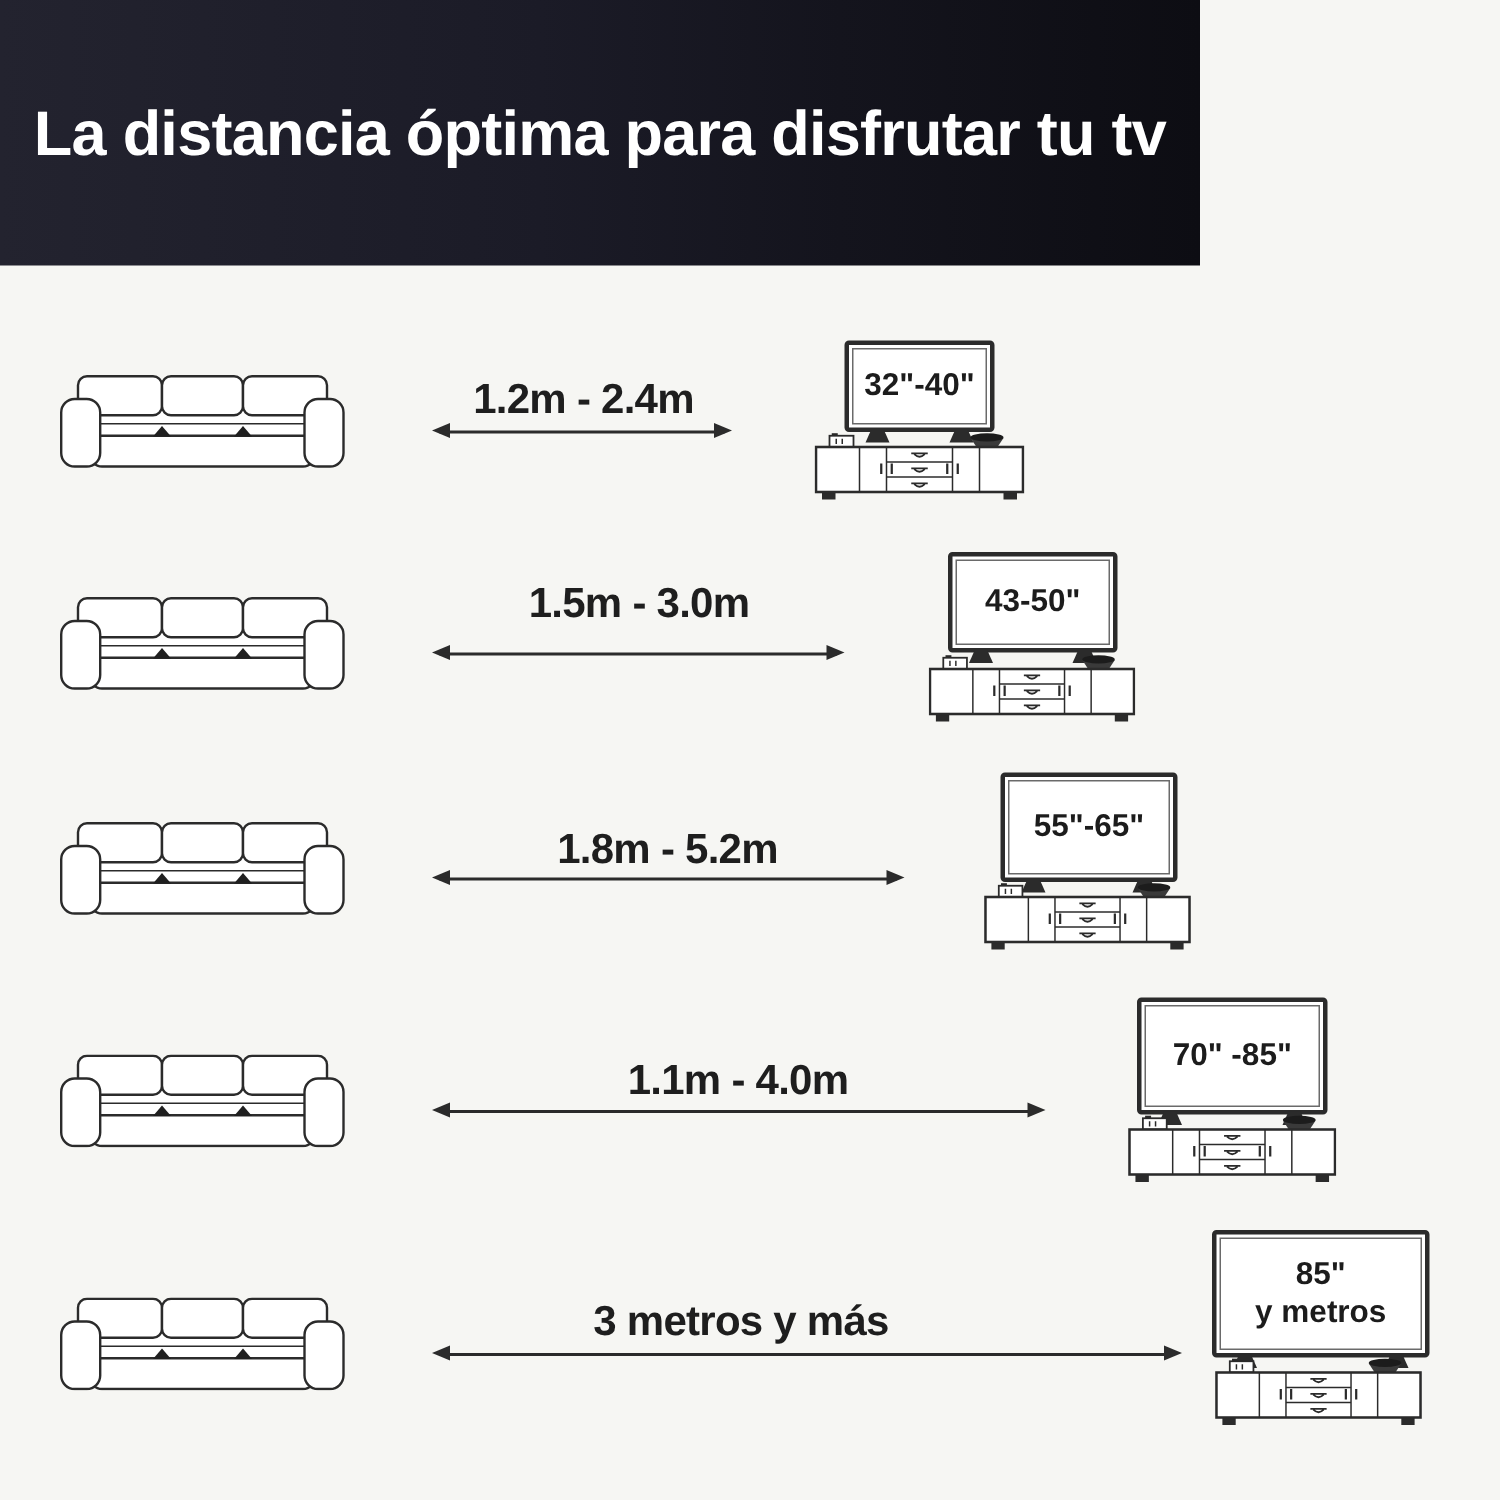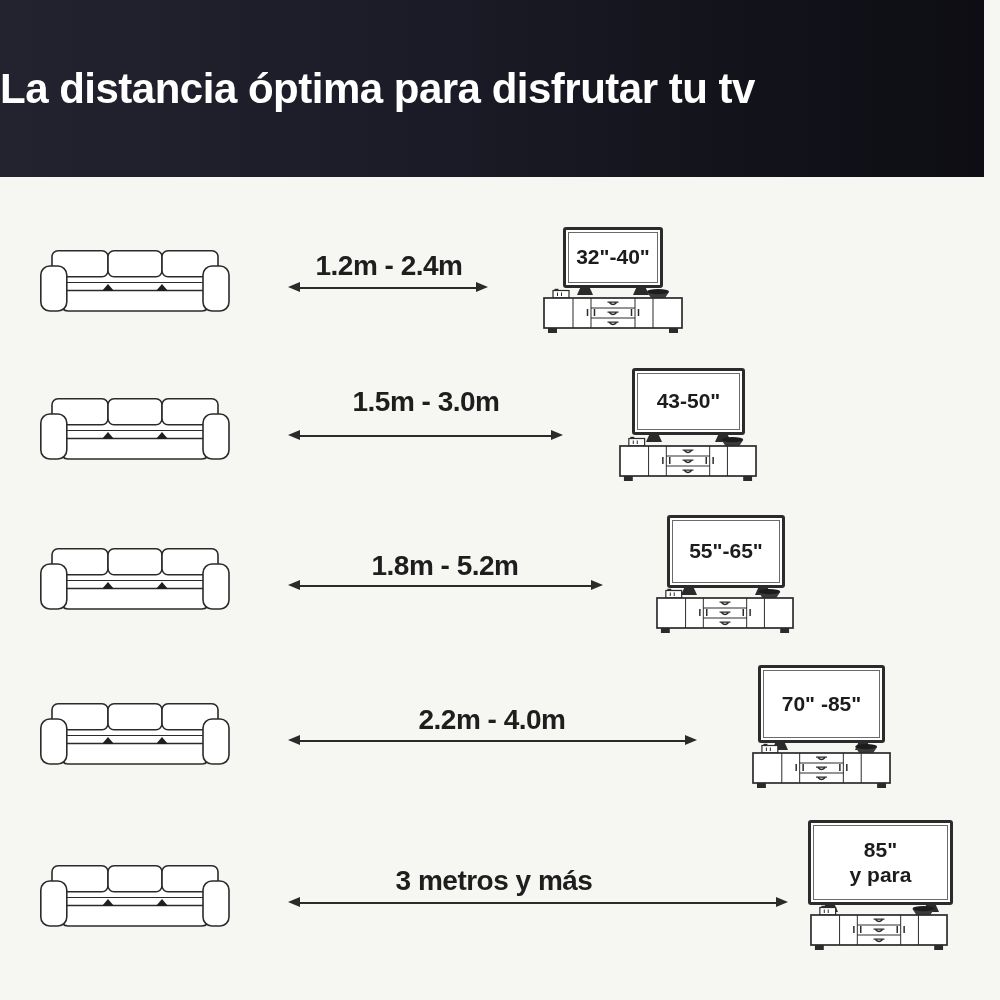--- a/index.html
+++ b/index.html
@@ -1,22 +1,22 @@
 <!DOCTYPE html>
 <html><head>
 <meta charset="utf-8">
 <style>
   html,body{margin:0;padding:0;}
   body{font-family:"Liberation Sans","DejaVu Sans",sans-serif;background:#e9e9e9;}
   .page{position:relative;width:1000px;height:1000px;background:#f6f6f3;overflow:hidden;margin:0 auto;}
 
   
-  .banner{position:absolute;left:0;top:0;width:984px;height:177px;
+  .banner{position:absolute;left:0;top:0;width:800px;height:177px;
           background:linear-gradient(to right,#23232f 0%,#1b1b27 45%,#14141d 70%,#0d0d13 100%);
-          display:flex;align-items:center;}
+          display:flex;align-items:center;justify-content:center;}
   .banner h1{margin:0;color:#ffffff;font-size:42px;font-weight:800;letter-spacing:-0.5px;white-space:nowrap;}
 
   
   .sofa,.stand,.tv,.dist,.arrow{position:absolute;}
   .sofa{width:190px;height:62px;left:40px;}
   .stand{height:46px;}
 
   .dist{transform:translateX(-50%);font-size:28px;font-weight:700;color:#1e1e1e;letter-spacing:-0.5px;white-space:nowrap;}
 
   .arrow{height:14px;}
@@ -182,21 +182,21 @@
     </div>
     <svg class="stand" viewBox="0 0 140 46" preserveAspectRatio="none">
         <use href="#stand"></use>
       </svg>
   </section>
 
   <section class="row r4">
     <svg class="sofa">
         <use href="#sofa"></use>
       </svg>
-    <div class="dist">2.2m - 4.0m</div>
+    <div class="dist">1.1m - 4.0m</div>
     <div class="arrow">
         <span class="line"></span>
       </div>
     <div class="tv">
       <div class="tv-inner">
         <span class="tv-label">70" -85"</span>
       </div>
       <span class="foot fl"></span>
       <span class="foot fr"></span>
     </div>
@@ -209,21 +209,21 @@
     <svg class="sofa">
         <use href="#sofa"></use>
       </svg>
     <div class="dist">3 metros y más</div>
     <div class="arrow">
         <span class="line"></span>
       </div>
     <div class="tv">
       <div class="tv-inner">
         <span class="tv-label">85"</span>
-        <span class="tv-label">y para</span>
+        <span class="tv-label">y metros</span>
       </div>
       <span class="foot fl"></span>
       <span class="foot fr"></span>
     </div>
     <svg class="stand" viewBox="0 0 140 46" preserveAspectRatio="none">
         <use href="#stand"></use>
       </svg>
   </section>
 
 </div>

